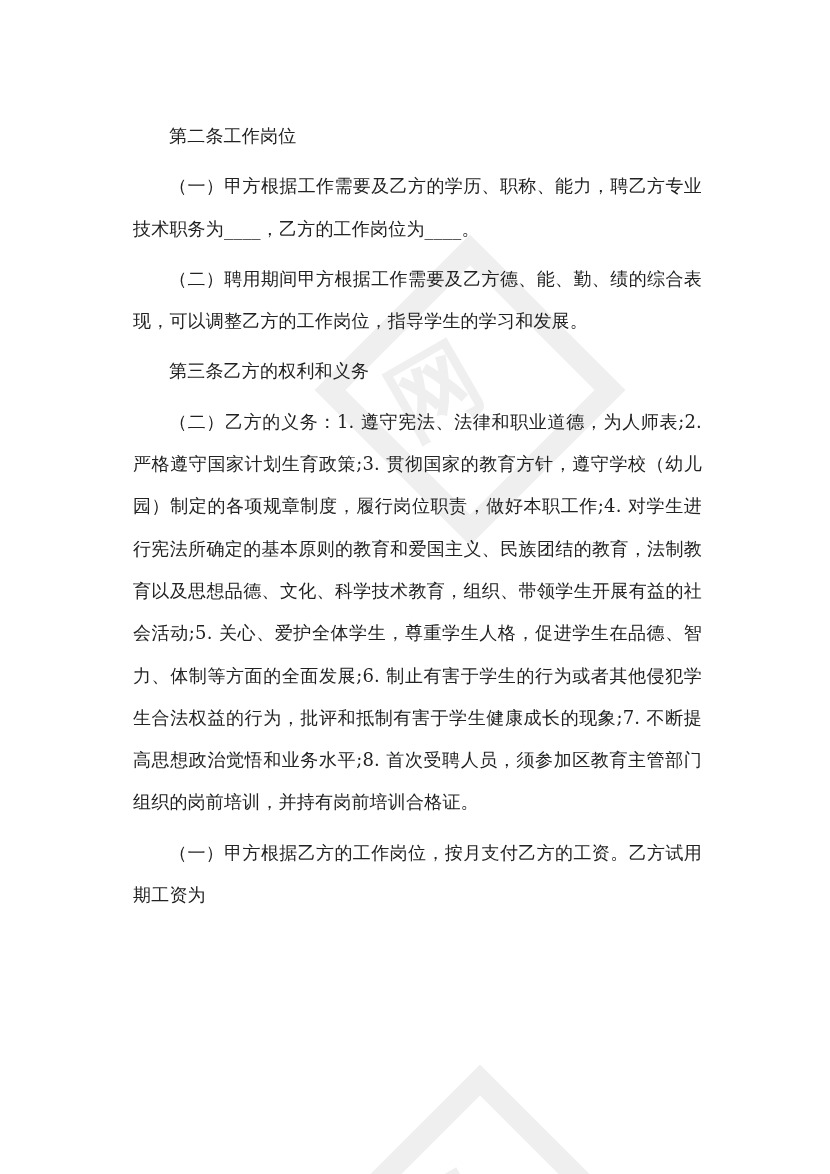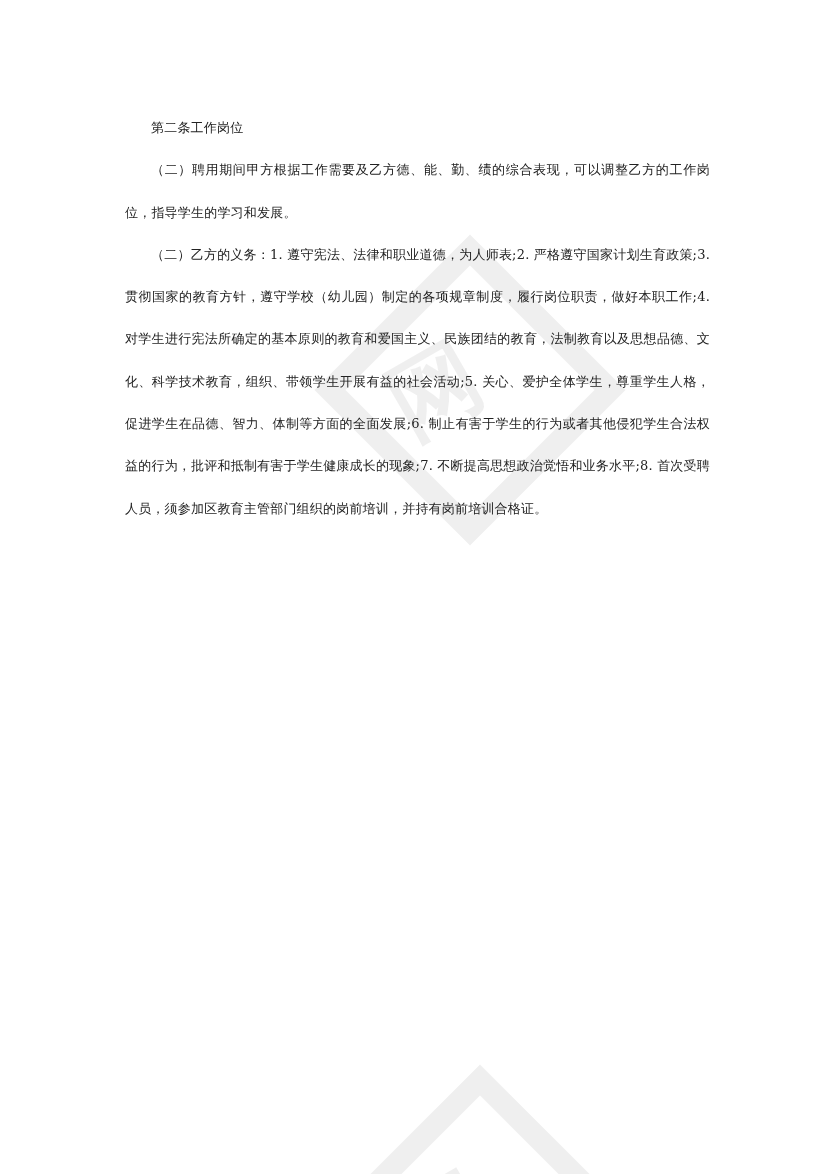--- a/index.html
+++ b/index.html
@@ -1,19 +1,19 @@
 <!DOCTYPE html>
 <html><head>
 <meta charset="utf-8">
 <style>
   html, body { margin: 0; padding: 0; background: #ffffff; }
   body { width: 830px; height: 1174px; position: relative; overflow: hidden;
          font-family: "DejaVu Serif", "Liberation Serif", serif; color: #222; }
   .page { position: absolute; left: 125px; top: 107px; width: 585px; }
-  .p { font-size: 13px; line-height: 42.3px; margin: 0; text-align: justify;
+  .p { font-size: 18px; line-height: 42.3px; margin: 8px; text-align: justify;
        text-indent: 2em; letter-spacing: 0.2px; }
   .p.head { text-indent: 2em; }
   .watermark { position: absolute; pointer-events: none; opacity: 0.06; }
   .watermark .dia { width: 220px; height: 220px; border: 22px solid #000;
         transform: rotate(45deg); box-sizing: border-box; position: absolute; left: 0; top: 0; }
   .watermark .glyph { position: absolute; left: 30px; top: 50px; font-size: 90px;
         font-family: "DejaVu Sans", sans-serif; font-weight: bold; color: #000; transform: rotate(-30deg); }
 </style>
 </head>
 <body>
@@ -22,15 +22,18 @@
   <div class="dia"></div>
     <div class="glyph">网</div>
 </div>
 <div class="watermark" style="left:370px; top:1110px;">
   <div class="dia"></div>
     <div class="glyph">网</div>
 </div>
 
 <div class="page">
   <p class="p head">第二条工作岗位</p>
+  <p class="p">（一）甲方根据工作需要及乙方的学历、职称、能力，聘乙方专业技术职务为____，乙方的工作岗位为____。</p>
   <p class="p">（二）聘用期间甲方根据工作需要及乙方德、能、勤、绩的综合表现，可以调整乙方的工作岗位，指导学生的学习和发展。</p>
+  <p class="p head">第三条乙方的权利和义务</p>
   <p class="p">（二）乙方的义务：1. 遵守宪法、法律和职业道德，为人师表;2. 严格遵守国家计划生育政策;3. 贯彻国家的教育方针，遵守学校（幼儿园）制定的各项规章制度，履行岗位职责，做好本职工作;4. 对学生进行宪法所确定的基本原则的教育和爱国主义、民族团结的教育，法制教育以及思想品德、文化、科学技术教育，组织、带领学生开展有益的社会活动;5. 关心、爱护全体学生，尊重学生人格，促进学生在品德、智力、体制等方面的全面发展;6. 制止有害于学生的行为或者其他侵犯学生合法权益的行为，批评和抵制有害于学生健康成长的现象;7. 不断提高思想政治觉悟和业务水平;8. 首次受聘人员，须参加区教育主管部门组织的岗前培训，并持有岗前培训合格证。</p>
+  <p class="p">（一）甲方根据乙方的工作岗位，按月支付乙方的工资。乙方试用期工资为</p>
 </div>
 
 </body></html>

